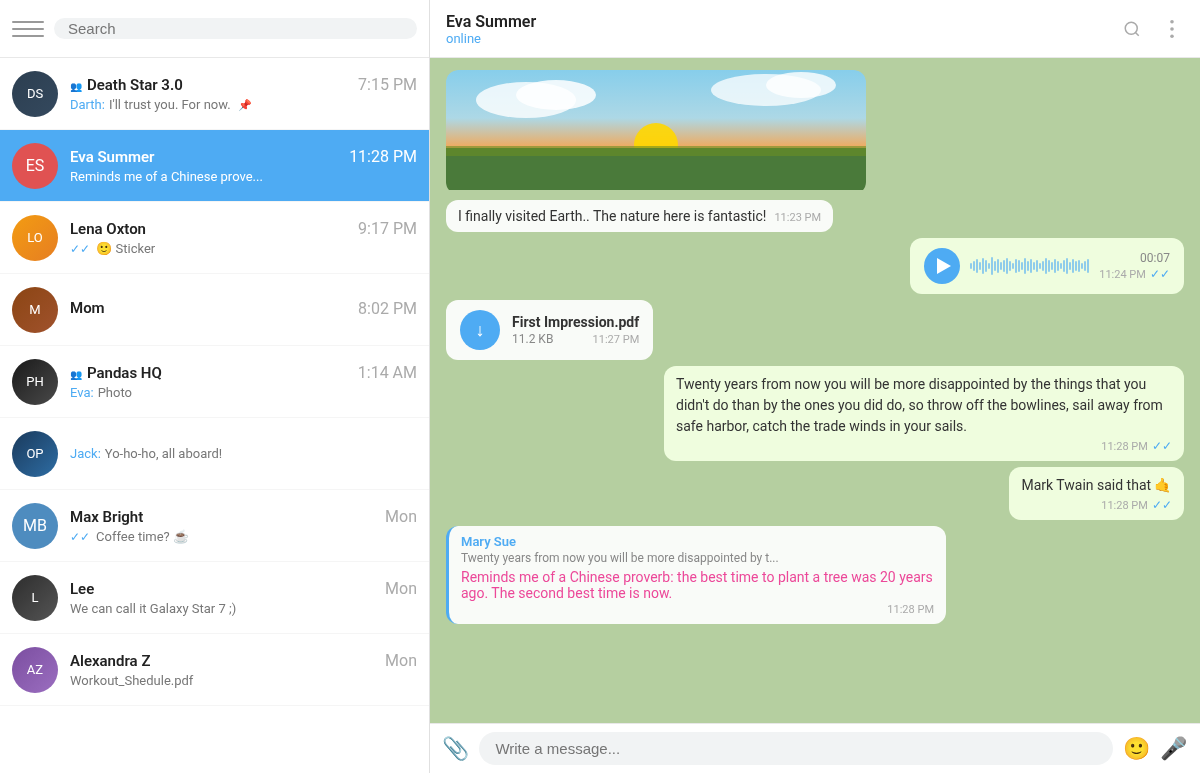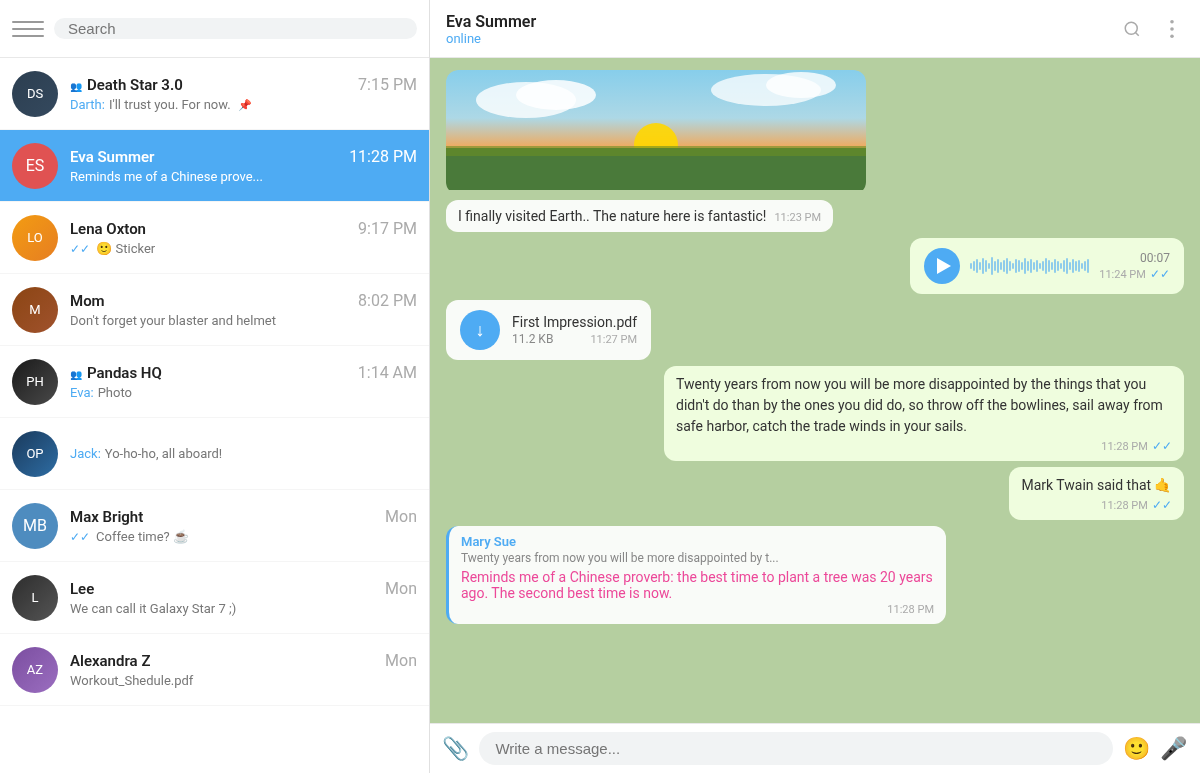--- a/index.html
+++ b/index.html
@@ -62,21 +62,21 @@
     .voice-duration { font-size: 12px; color: #888; }
     .msg-text { font-size: 14px; color: #333; line-height: 1.5; }
     .msg-footer { display: flex; justify-content: flex-end; align-items: center; gap: 4px; margin-top: 2px; }
     .msg-time { font-size: 11px; color: #aaa; }
     .msg-check { font-size: 12px; color: #4eabf3; }
 
     .file-msg { align-self: flex-start; background: rgba(255,255,255,0.92); border-radius: 12px; padding: 10px 14px; display: flex; align-items: center; gap: 12px; max-width: 340px; }
     .file-icon { width: 40px; height: 40px; border-radius: 50%; background: #4eabf3; display: flex; align-items: center; justify-content: center; cursor: pointer; flex-shrink: 0; }
     .download-arrow { color: #fff; font-size: 18px; }
     .file-info { flex: 1; }
-    .file-name { font-size: 14px; font-weight: 400; color: #333; }
+    .file-name { font-size: 14px; font-weight: 700; color: #333; }
     .file-meta { display: flex; justify-content: space-between; align-items: center; margin-top: 2px; }
     .file-size { font-size: 12px; color: #888; }
 
     .quote-msg { align-self: flex-start; background: rgba(255,255,255,0.92); border-radius: 12px; padding: 8px 12px; max-width: 500px; border-left: 3px solid #4eabf3; }
     .quote-author { font-size: 13px; font-weight: 600; color: #4eabf3; margin-bottom: 2px; }
     .quote-text { font-size: 12px; color: #888; margin-bottom: 4px; }
     .quote-main { font-size: 14px; color: #ec4899; }
 
     .chat-input-bar { display: flex; align-items: center; padding: 8px 12px; background: #fff; border-top: 1px solid #e8e8e8; gap: 10px; flex-shrink: 0; }
     .attach-icon { color: #aaa; font-size: 22px; cursor: pointer; }
@@ -136,21 +136,20 @@
           <div class="chat-preview"><span class="read-check">✓✓ </span>🙂 Sticker</div>
         </div>
       </div>
       <div class="chat-item">
         <div class="avatar" style="background: linear-gradient(135deg, rgb(139, 69, 19) 0%, rgb(160, 82, 45) 100%); font-size: 13px;">M</div>
         <div class="chat-info">
           <div class="chat-name-row">
             <div class="chat-name">Mom</div>
             <div class="chat-time">8:02 PM</div>
           </div>
-          <div class="chat-preview">Don't forget your blaster and helmet</div>
         </div>
       </div>
       <div class="chat-item">
         <div class="avatar" style="background: linear-gradient(135deg, rgb(26, 26, 26) 0%, rgb(74, 74, 74) 100%); font-size: 13px;">PH</div>
         <div class="chat-info">
           <div class="chat-name-row">
             <div class="chat-name"><span class="group-icon">👥 </span>Pandas HQ</div>
             <div class="chat-time">1:14 AM</div>
           </div>
           <div class="chat-preview"><span class="chat-sender">Eva: </span>Photo</div>

